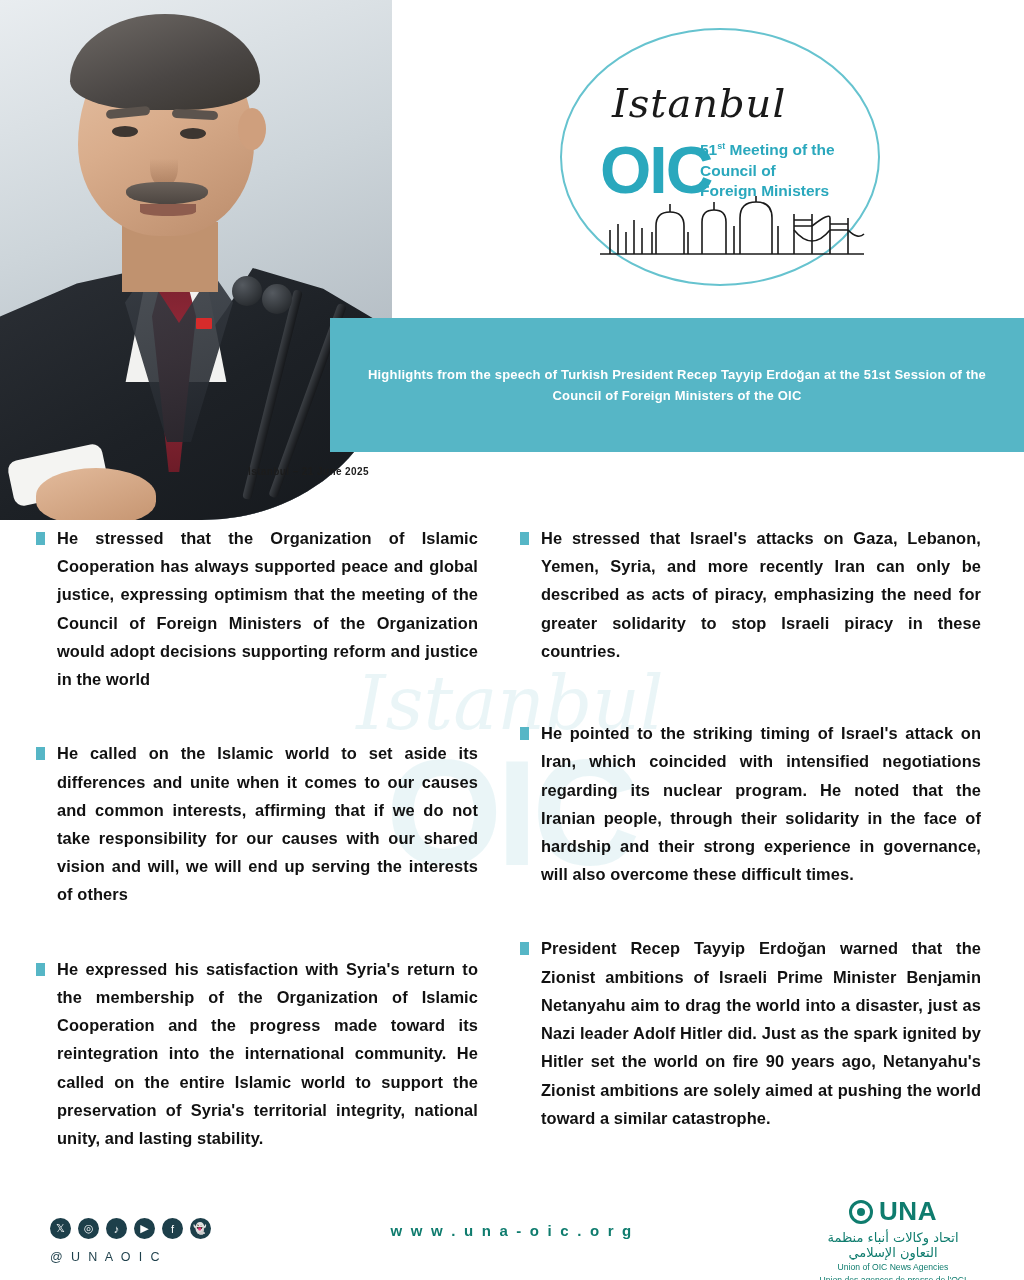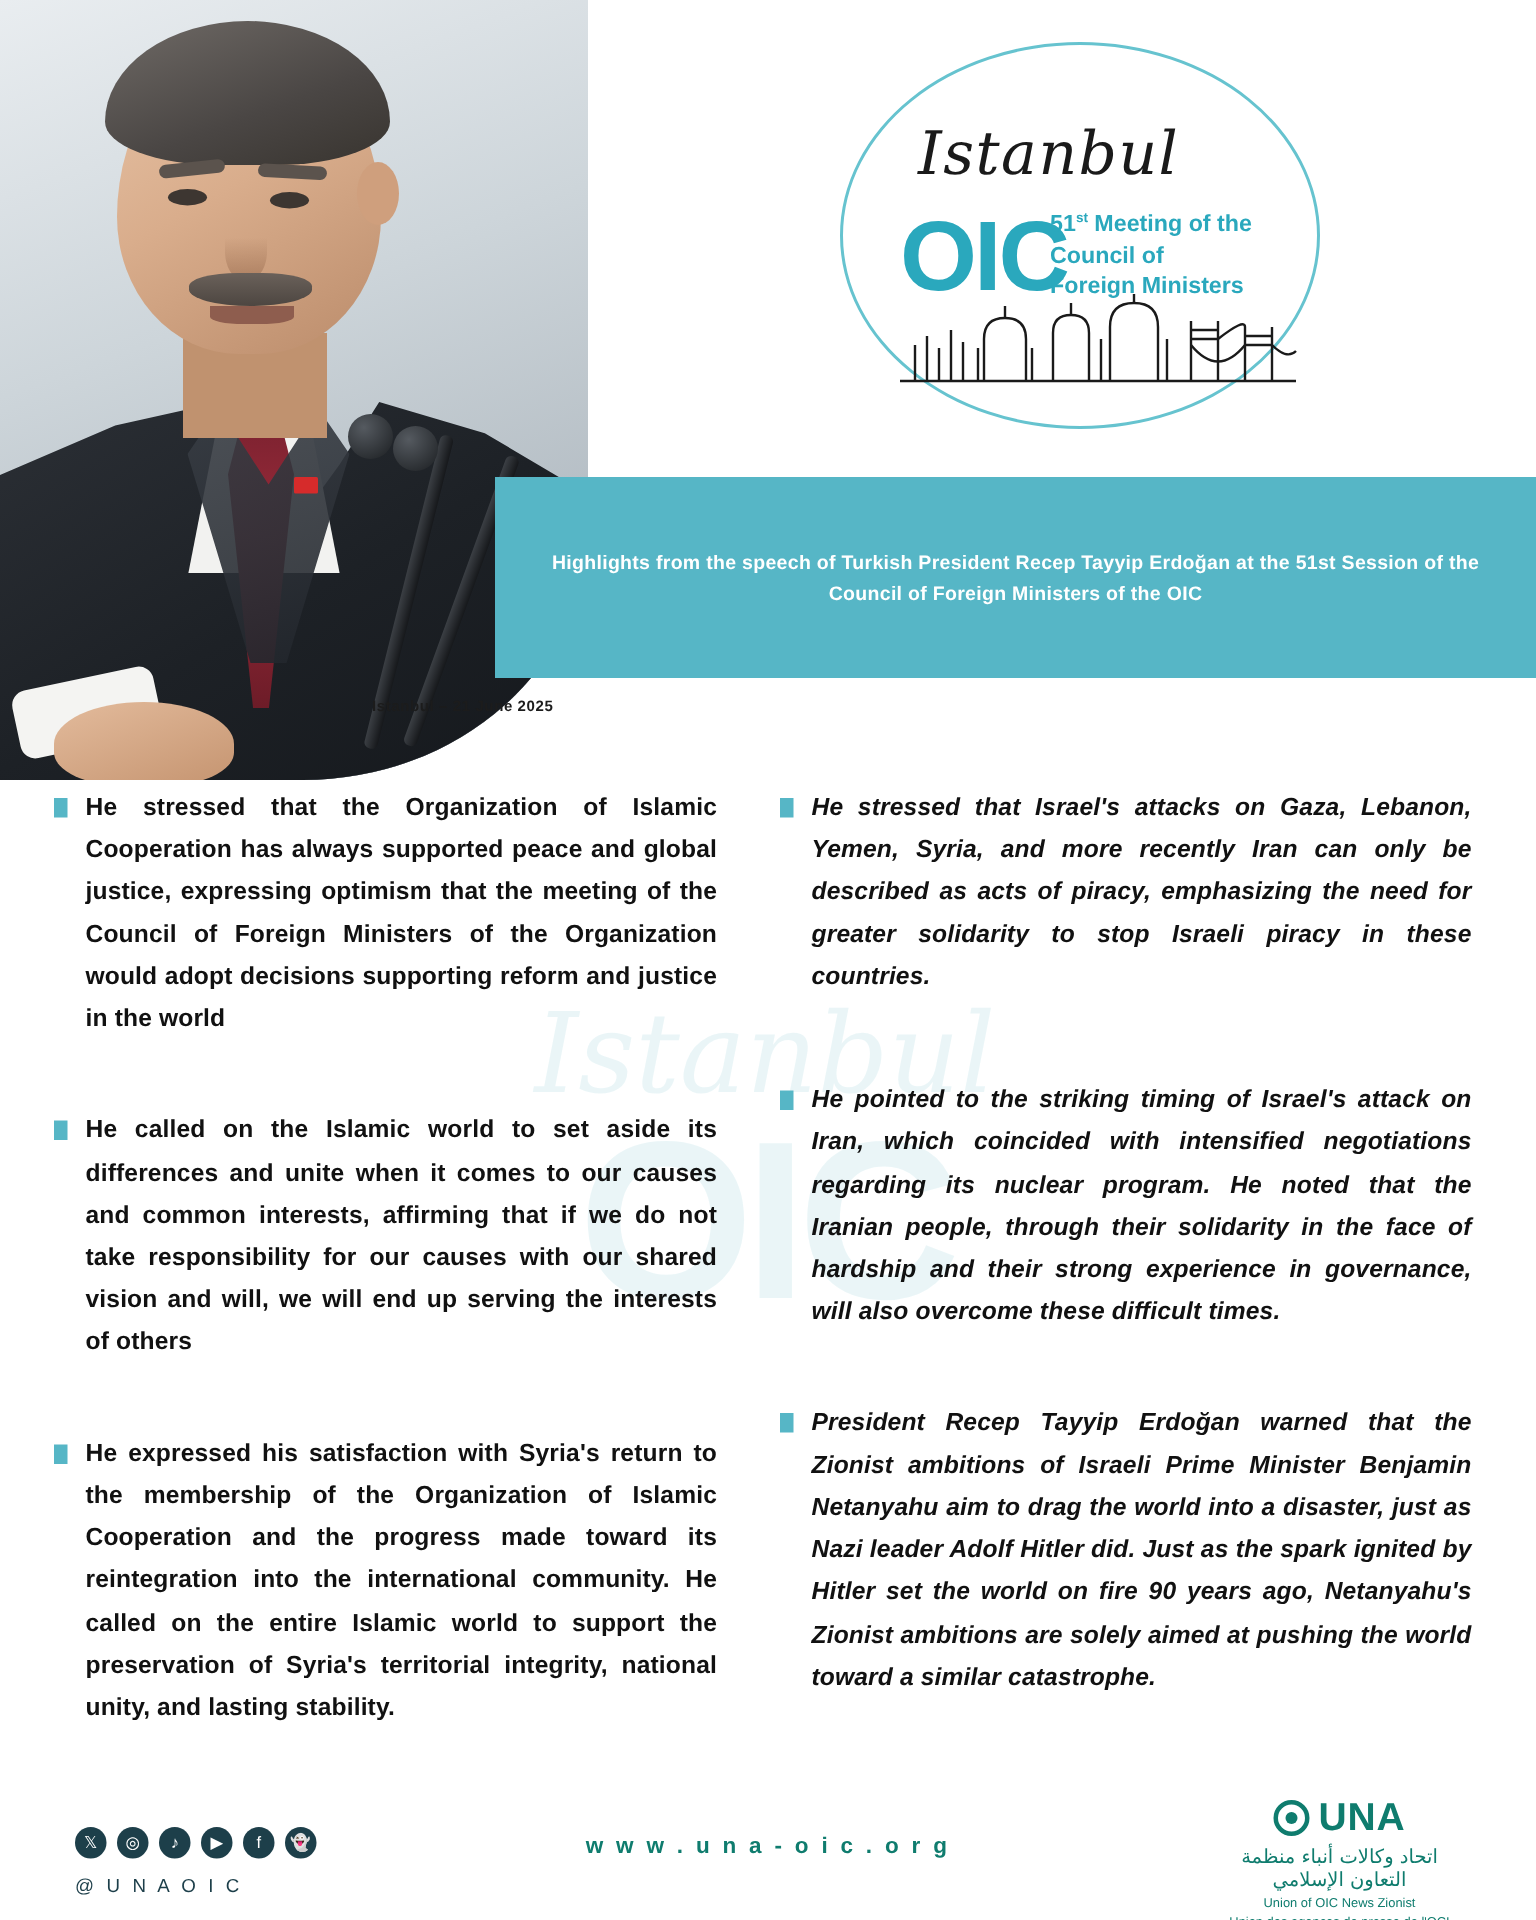--- a/index.html
+++ b/index.html
@@ -233,21 +233,21 @@
     position: absolute;
     left: 0; top: 524px;
     width: 1024px; height: 670px;
     display: flex;
     gap: 0;
   }
   .col {
     width: 512px;
     padding: 0 34px 0 36px;
   }
-  .col.right { padding-left: 8px; padding-right: 43px; font-style: italic; }
+  .col.right { padding-left: 8px; padding-right: 43px; }
   .bullet {
     display: flex;
     margin-bottom: 46px;
   }
   .bullet-mark {
     width: 9px; height: 13px;
     background: #56b6c6;
     margin-top: 8px;
     margin-right: 12px;
     flex: 0 0 auto;
@@ -455,17 +455,17 @@
 
   <div class="handle">@ U N A O I C</div>
   <div class="website">w w w . u n a - o i c . o r g</div>
 
   <div class="una-logo">
     <div class="una-badge">
       <span class="una-dot"></span>
       <span>UNA</span>
     </div>
     <div class="una-ar">اتحاد وكالات أنباء منظمة التعاون الإسلامي</div>
-    <div class="una-en">Union of OIC News Zionist</div>
+    <div class="una-en">Union of OIC News Agencies</div>
     <div class="una-en">Union des agences de presse de l'OCI</div>
   </div>
 
 </div>
 
 </body></html>

